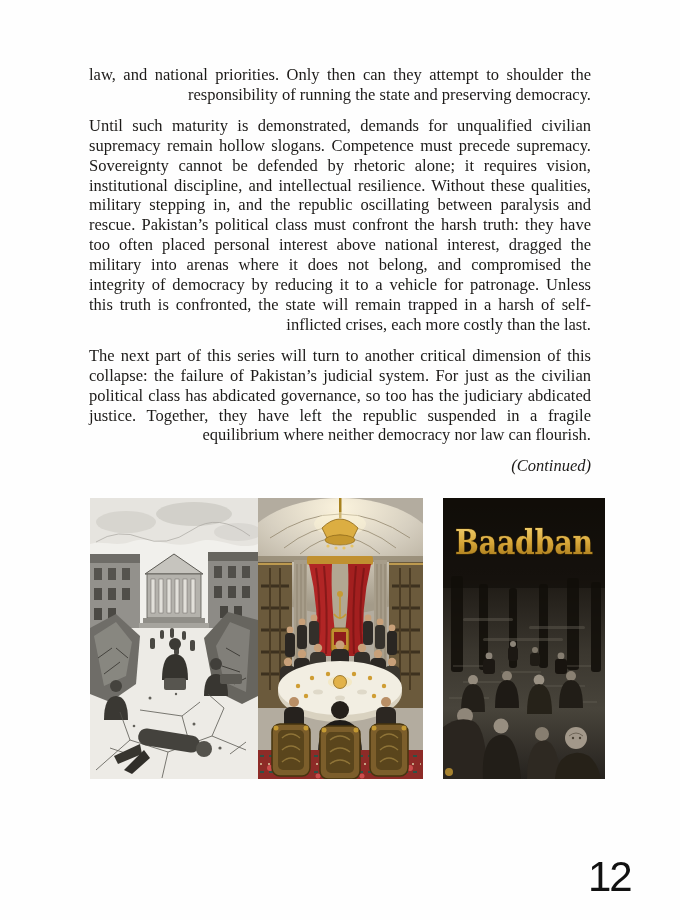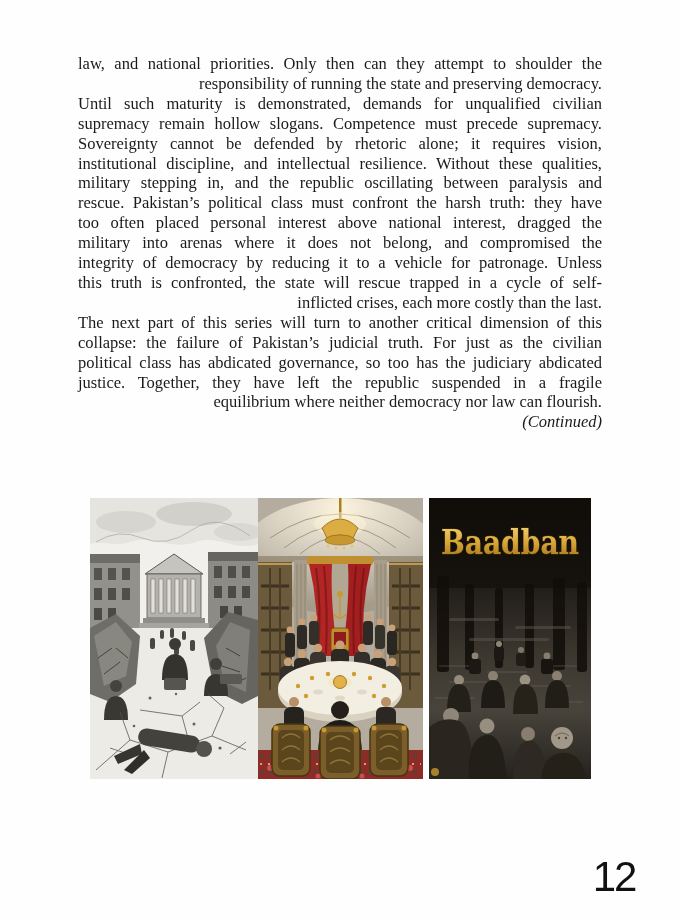--- a/index.html
+++ b/index.html
@@ -3,33 +3,33 @@
 <meta charset="utf-8">
 <style>
   *{box-sizing:border-box}
   html,body{margin:0;padding:0}
   body{width:680px;height:920px;background:#ffffff;font-family:"Liberation Serif",serif}
   .page{position:relative;width:680px;height:920px;background:#fefefe;overflow:hidden}
 
   
   .text-block{position:absolute;left:78px;top:54px;width:524px;color:#1c1a18;
               font-size:16.5px;line-height:19.9px}
-  .paragraph{margin:0}
+  .paragraph{margin:11px}
   .paragraph.italic{font-style:italic;padding-left:4px}
   .line{text-align:right}
   .line.just{text-align:justify;text-align-last:justify}
 
   
   .images-row{position:absolute;left:90px;top:498px;display:flex}
   .artwork{display:block}
   .artwork svg{display:block}
-  .artwork-3{margin-left:6px}
+  .artwork-3{margin-left:20px}
 
   
-  .page-number{position:absolute;left:588px;top:856px;width:52px;text-align:center;
+  .page-number{position:absolute;left:588px;top:856px;width:52px;text-align:left;
                font-family:"Liberation Sans",sans-serif;font-size:42px;line-height:1;
                letter-spacing:-2px;color:#111}
 </style>
 </head>
 <body>
 
 <div class="page">
 
   <div class="text-block">
       <div class="paragraph">
@@ -39,26 +39,26 @@
       <div class="paragraph">
         <div class="line just">Until such maturity is demonstrated, demands for unqualified civilian</div>
         <div class="line just">supremacy remain hollow slogans. Competence must precede supremacy.</div>
         <div class="line just">Sovereignty cannot be defended by rhetoric alone; it requires vision,</div>
         <div class="line just">institutional discipline, and intellectual resilience. Without these qualities,</div>
         <div class="line just">military stepping in, and the republic oscillating between paralysis and</div>
         <div class="line just">rescue. Pakistan’s political class must confront the harsh truth: they have</div>
         <div class="line just">too often placed personal interest above national interest, dragged the</div>
         <div class="line just">military into arenas where it does not belong, and compromised the</div>
         <div class="line just">integrity of democracy by reducing it to a vehicle for patronage. Unless</div>
-        <div class="line just">this truth is confronted, the state will rescue trapped in a cycle of self-</div>
+        <div class="line just">this truth is confronted, the state will remain trapped in a harsh of self-</div>
         <div class="line">inflicted crises, each more costly than the last.</div>
       </div>
       <div class="paragraph">
         <div class="line just">The next part of this series will turn to another critical dimension of this</div>
-        <div class="line just">collapse: the failure of Pakistan’s judicial truth. For just as the civilian</div>
+        <div class="line just">collapse: the failure of Pakistan’s judicial system. For just as the civilian</div>
         <div class="line just">political class has abdicated governance, so too has the judiciary abdicated</div>
         <div class="line just">justice. Together, they have left the republic suspended in a fragile</div>
         <div class="line">equilibrium where neither democracy nor law can flourish.</div>
       </div>
       <div class="paragraph italic">
         <div class="line">(Continued)</div>
       </div>
     </div>
 
   <div class="images-row">

